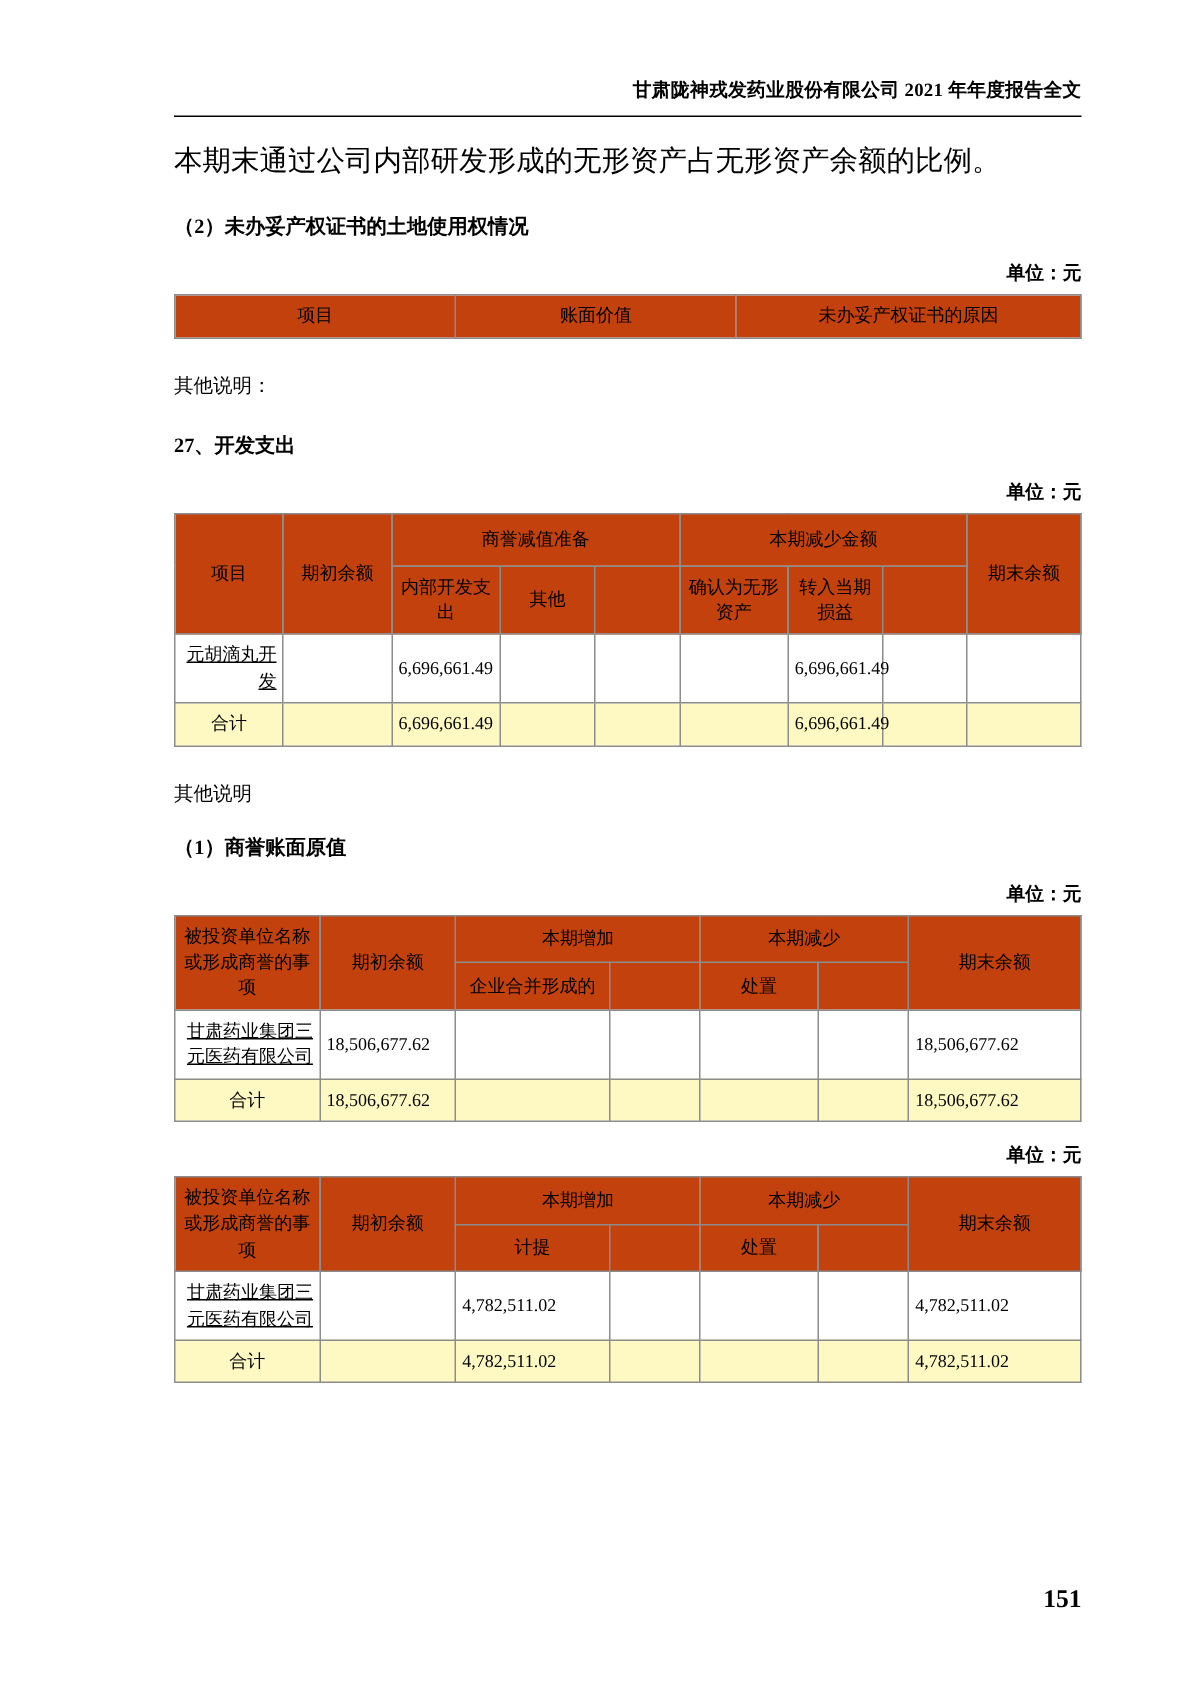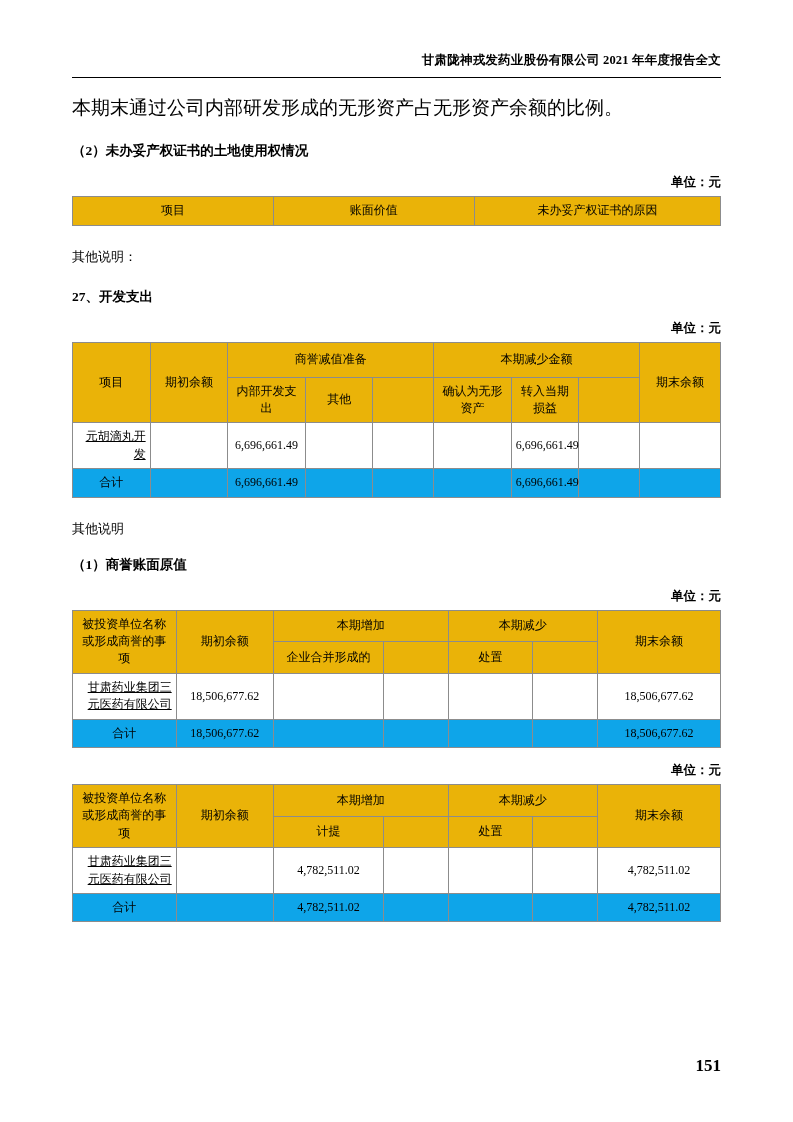--- a/index.html
+++ b/index.html
@@ -11,21 +11,21 @@
     width: 793px;
     height: 1122px;
     font-family: "Liberation Serif", "DejaVu Serif", serif;
     color: #000000;
     position: relative;
   }
   .page {
     width: 793px;
     height: 1122px;
     box-sizing: border-box;
-    padding: 52px 72px 40px 72px;
+    padding: 52px 72px 40px 116px;
     position: relative;
   }
   .header {
     text-align: right;
     font-weight: bold;
     font-size: 12.5px;
     letter-spacing: 0.2px;
     padding-bottom: 8px;
     border-bottom: 1px solid #000;
     margin-bottom: 14px;
@@ -58,28 +58,28 @@
     font-size: 12px;
   }
   table.grid td, table.grid th {
     border: 1px solid #8c8c8c;
     padding: 5px 4px;
     vertical-align: middle;
     line-height: 1.45;
     font-weight: normal;
   }
   .hdr {
-    background: #eab308;
+    background: #c2410c;
     text-align: center;
   }
   .shade {
-    background: #0ea5e9;
+    background: #fef9c3;
   }
   .c { text-align: center; }
-  .r { text-align: center; }
+  .r { text-align: left; }
   .l { text-align: right; text-decoration: underline; }
   .note {
     font-size: 13px;
     margin: 22px 0 0 0;
   }
   .page-num {
     position: absolute;
     right: 72px;
     bottom: 46px;
     font-size: 17px;

